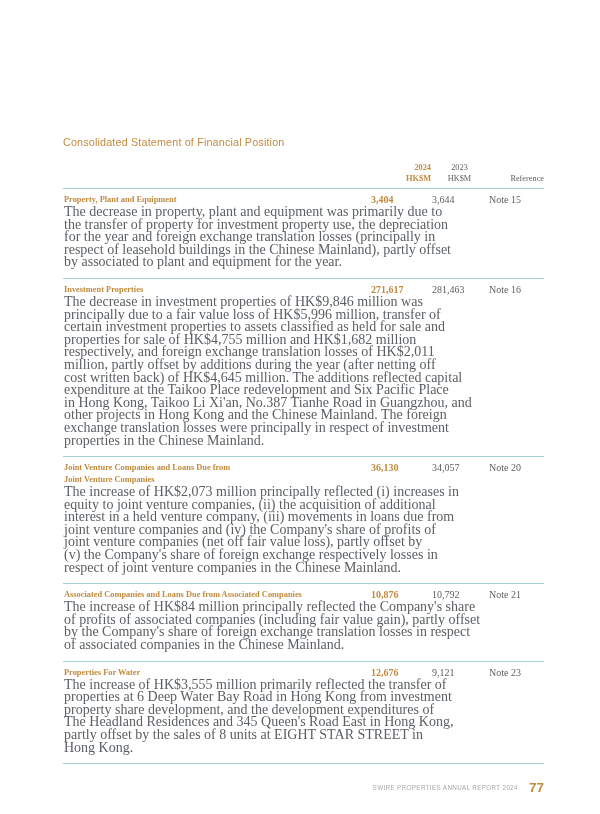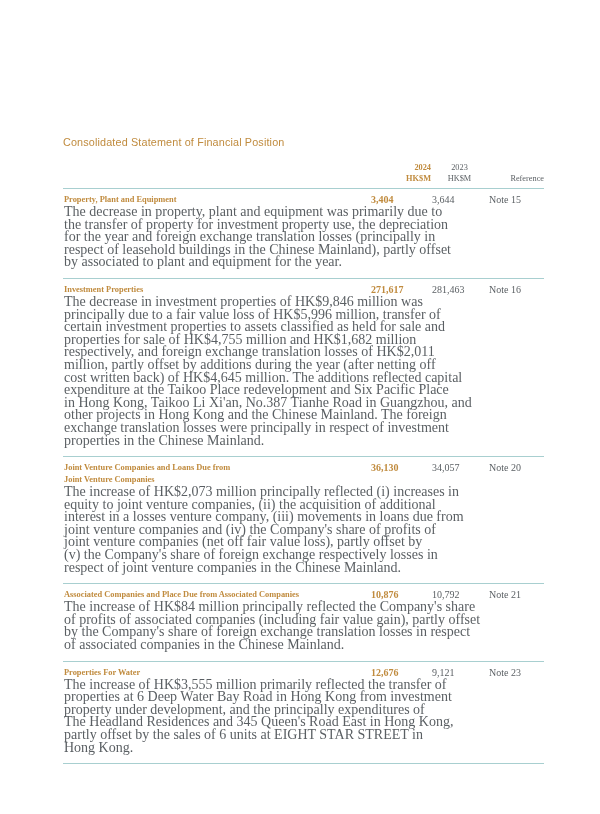--- a/index.html
+++ b/index.html
@@ -207,65 +207,71 @@
           <td class="v vref">Note 16</td>
         </tr>
 
         <tr class="sec">
           <td>
             <p class="sec-title">Joint Venture Companies and Loans Due from</p>
             <p class="sec-title">Joint Venture Companies</p>
             <p class="sec-body">
               <span class="ln">The increase of HK$2,073 million principally reflected (i) increases in</span>
               <span class="ln">equity to joint venture companies, (ii) the acquisition of additional</span>
-              <span class="ln">interest in a losses venture company, (iii) movements in loans due from</span>
+              <span class="ln">interest in a held venture company, (iii) movements in loans due from</span>
               <span class="ln">joint venture companies and (iv) the Company's share of profits of</span>
               <span class="ln">joint venture companies (net off fair value loss), partly offset by</span>
               <span class="ln">(v) the Company's share of foreign exchange respectively losses in</span>
               <span class="ln">respect of joint venture companies in the Chinese Mainland.</span>
             </p>
           </td>
           <td class="v v2024">36,130</td>
           <td class="v v2023">34,057</td>
           <td class="v vref">Note 20</td>
         </tr>
 
         <tr class="sec">
           <td>
-            <p class="sec-title">Associated Companies and Place Due from Associated Companies</p>
+            <p class="sec-title">Associated Companies and Loans Due from Associated Companies</p>
             <p class="sec-body">
               <span class="ln">The increase of HK$84 million principally reflected the Company's share</span>
               <span class="ln">of profits of associated companies (including fair value gain), partly offset</span>
               <span class="ln">by the Company's share of foreign exchange translation losses in respect</span>
               <span class="ln">of associated companies in the Chinese Mainland.</span>
             </p>
           </td>
           <td class="v v2024">10,876</td>
           <td class="v v2023">10,792</td>
           <td class="v vref">Note 21</td>
         </tr>
 
         <tr class="sec">
           <td>
             <p class="sec-title">Properties For Water</p>
             <p class="sec-body">
               <span class="ln">The increase of HK$3,555 million primarily reflected the transfer of</span>
               <span class="ln">properties at 6 Deep Water Bay Road in Hong Kong from investment</span>
-              <span class="ln">property under development, and the principally expenditures of</span>
+              <span class="ln">property share development, and the development expenditures of</span>
               <span class="ln">The Headland Residences and 345 Queen's Road East in Hong Kong,</span>
-              <span class="ln">partly offset by the sales of 6 units at EIGHT STAR STREET in</span>
+              <span class="ln">partly offset by the sales of 8 units at EIGHT STAR STREET in</span>
               <span class="ln">Hong Kong.</span>
             </p>
           </td>
           <td class="v v2024">12,676</td>
           <td class="v v2023">9,121</td>
           <td class="v vref">Note 23</td>
         </tr>
 
       </tbody>
     </table>
 
     <div class="endrule"></div>
 
   </div>
 
+  <div class="footer">
+    <div class="footer-inner">
+      <span class="footer-text">SWIRE PROPERTIES ANNUAL REPORT 2024</span>
+      <span class="page-number">77</span>
+    </div>
+  </div>
 
 </div>
 
 </body></html>

